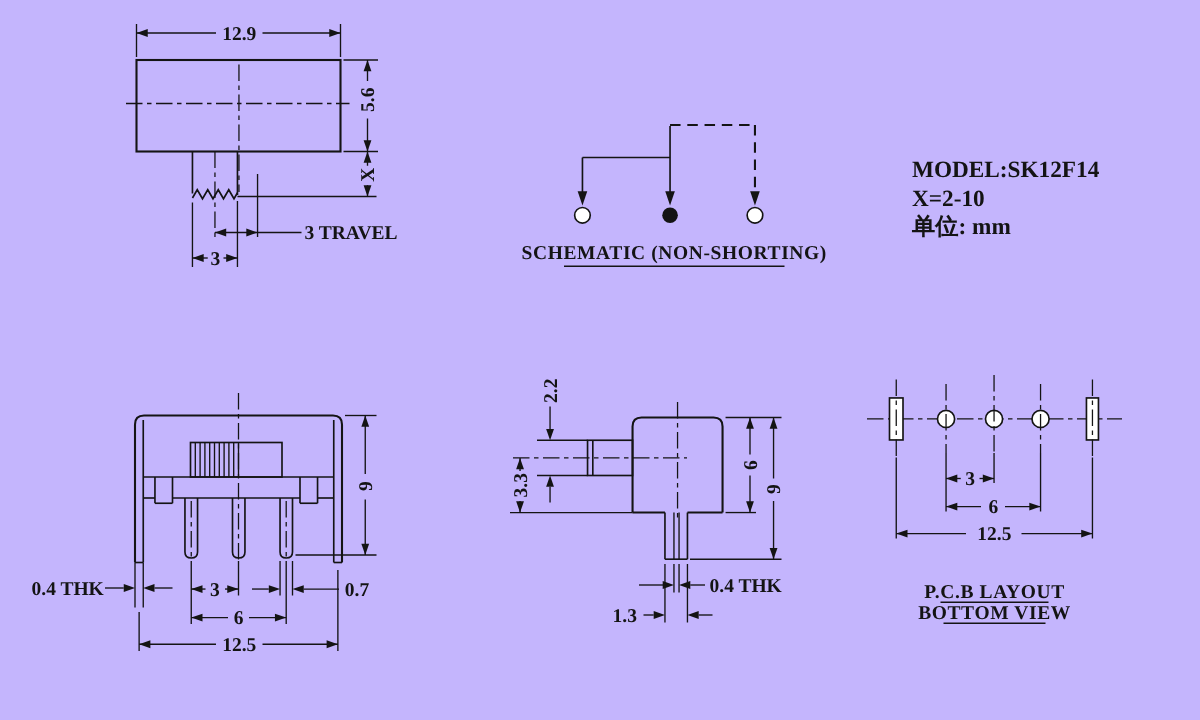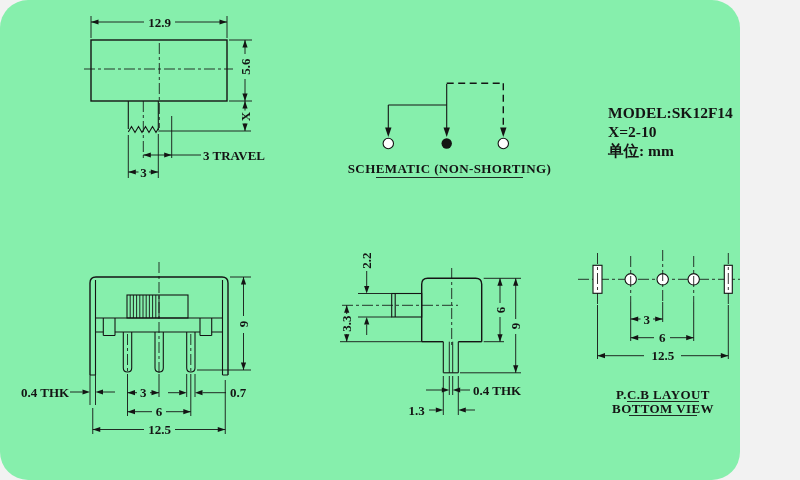--- a/index.html
+++ b/index.html
@@ -1,16 +1,16 @@
 <!DOCTYPE html>
 <html><head>
 <meta charset="utf-8">
 <style>
   html,body{margin:0;padding:0;background:#f2f2f2;}
-  .page{width:740px;height:480px;background:#86efac;position:relative;overflow:hidden;border-radius:28px;}
+  .page{width:800px;height:480px;background:#c4b5fd;position:relative;overflow:hidden;}
   svg{display:block;}
   
   .ln  {stroke:#141414;stroke-width:1.4;fill:none;}
   .ln2 {stroke:#141414;stroke-width:1.1;fill:none;}
   .tn  {stroke:#141414;stroke-width:0.9;fill:none;}
   .cl  {stroke:#141414;stroke-width:0.85;fill:none;stroke-dasharray:11 3 3 3;}
   .dsh {stroke:#141414;stroke-width:1.4;fill:none;stroke-dasharray:7 4.5;}
   .ar  {fill:#141414;stroke:none;}
   .wf  {fill:#ffffff;}
   text{font-family:"Liberation Serif","DejaVu Serif","DejaVu Sans",serif;font-weight:bold;fill:#141414;}

